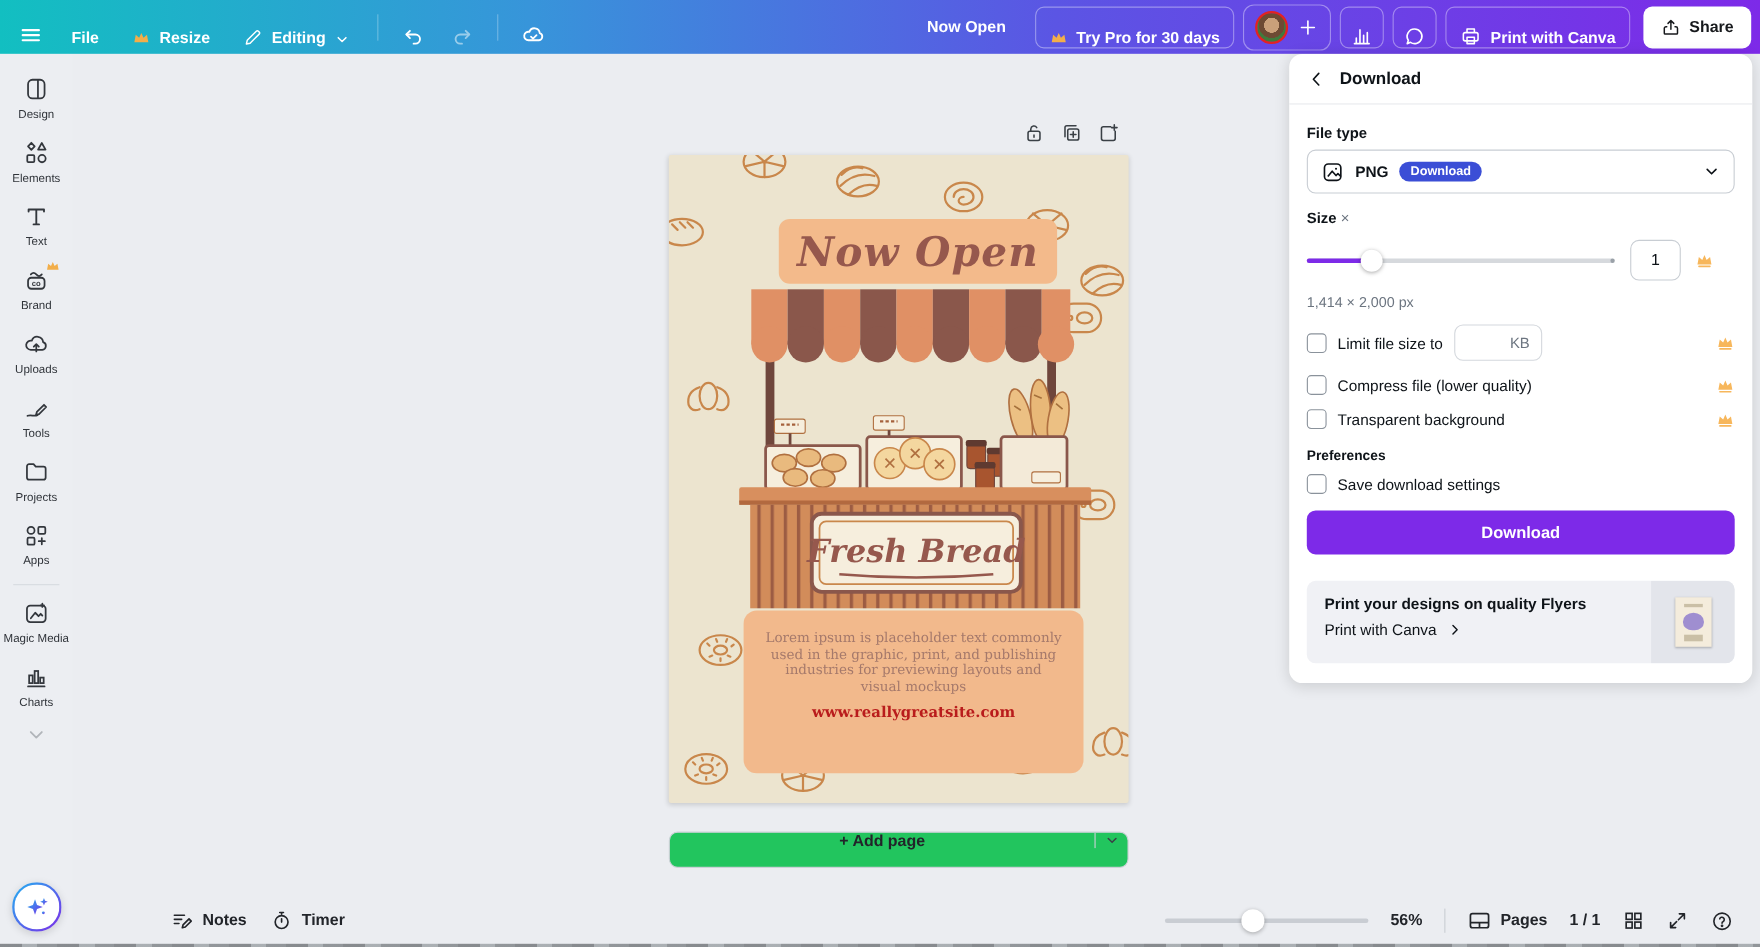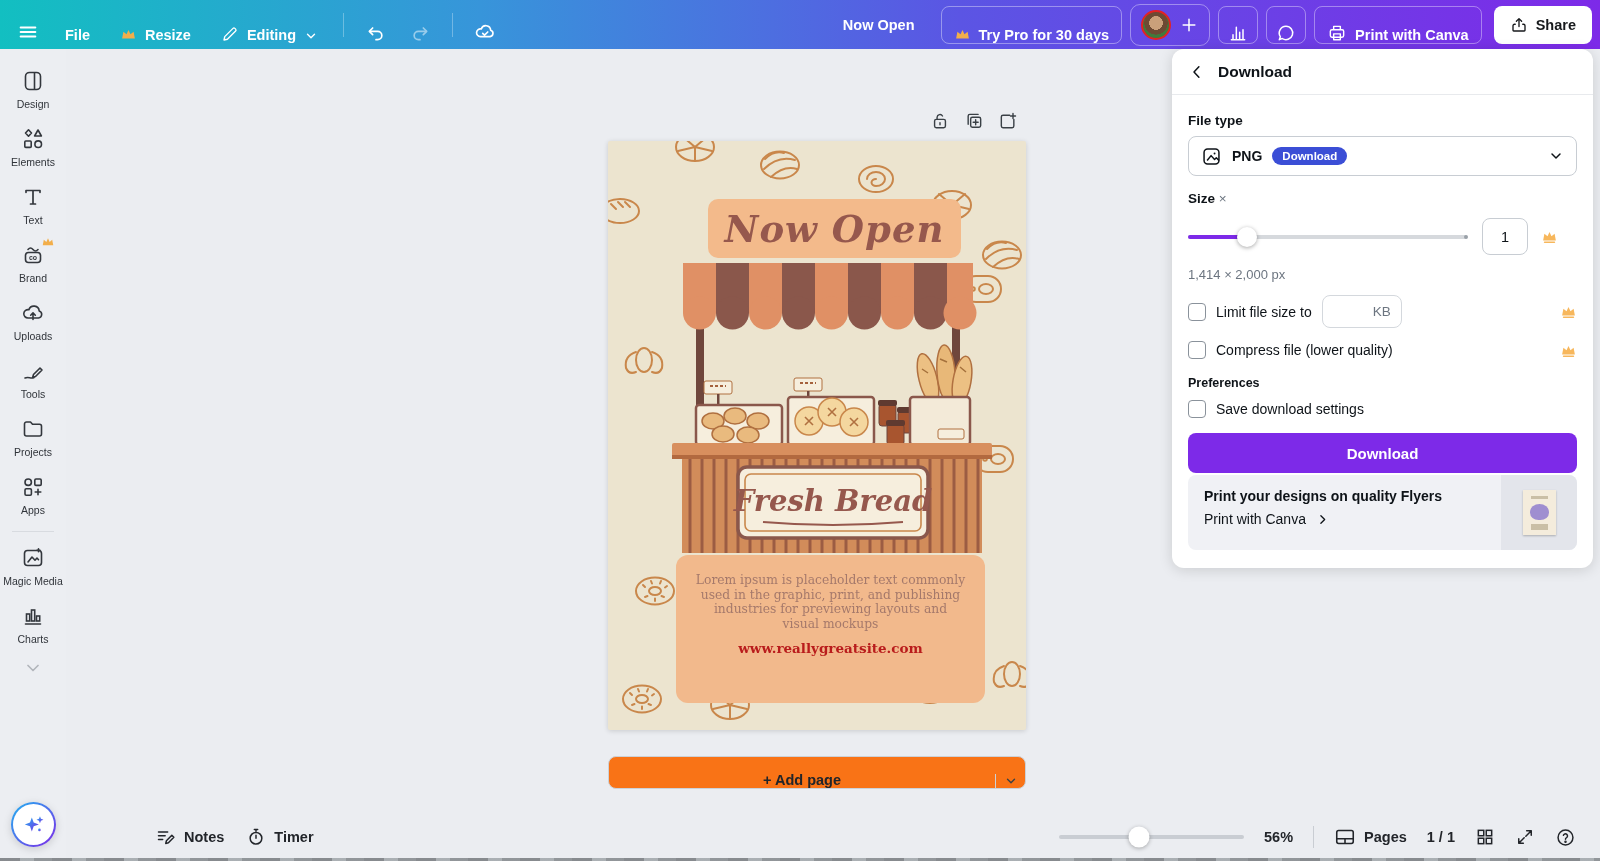--- a/index.html
+++ b/index.html
@@ -45,21 +45,21 @@
   .doodles, .stall { position:absolute; left:0; top:0; }
 
   .flyer-banner { position:absolute; left:100px; top:58px; width:253px; height:59px; background:#f3ba8b; border-radius:10px;
     display:flex; align-items:center; justify-content:center; }
   .flyer-banner span { font-family:"DejaVu Serif", serif; font-style:italic; font-weight:bold; font-size:37px; color:#96584d; letter-spacing:1px; }
   .flyer-info { position:absolute; left:68px; top:414px; width:309px; height:148px; background:#f2b98c; border-radius:12px; text-align:center; padding-top:10px; }
   .flyer-info .head { font-family:"DejaVu Serif", serif; font-weight:bold; font-size:23px; color:#9a6253; }
   .flyer-info .body { font-family:"DejaVu Serif", serif; font-size:12.3px; color:#a5796b; line-height:1.18; width:272px; margin:8px auto 0; }
   .flyer-info .site { font-family:"DejaVu Serif", serif; font-weight:bold; font-size:13.5px; color:#b91c1c; margin-top:9px; }
 
-  .add-page-row { position:absolute; left:542px; top:707px; width:418px; height:33px; background:#f97316; border:1px solid #ccd1d7; border-radius:8px; display:flex; align-items:flex-end; overflow:hidden; }
+  .add-page-row { position:absolute; left:542px; top:707px; width:418px; height:33px; background:#22c55e; border:1px solid #ccd1d7; border-radius:8px; display:flex; align-items:flex-start; overflow:hidden; }
   .add-page-main { flex:1; display:flex; align-items:center; justify-content:center; font-size:14.5px; font-weight:700; color:#22252a; cursor:pointer; }
   .add-page-chevron { width:30px; border-left:1px solid #ccd1d7; display:flex; align-items:center; justify-content:center; cursor:pointer; color:#3a4046; }
 
   
   .statusbar { position:absolute; left:66px; right:0; bottom:3px; height:42px; display:flex; align-items:center; padding:0 24px; gap:22px; color:#22252a; }
   .st-btn { display:flex; align-items:center; gap:8px; font-size:14.5px; font-weight:700; cursor:pointer; }
   .st-right { margin-left:auto; display:flex; align-items:center; gap:20px; }
   .zoom-slider { position:relative; width:185px; height:4px; background:#c9cdd3; border-radius:2px; cursor:pointer; }
   .zoom-thumb { position:absolute; left:43%; top:50%; transform:translate(-50%,-50%); width:21px; height:21px; background:#fff; border-radius:50%; box-shadow:0 1px 4px rgba(0,0,0,.3); cursor:pointer; }
   .st-sep { width:1px; height:22px; background:#c9cdd3; }
@@ -84,21 +84,21 @@
   .slider .enddot { position:absolute; right:-1px; top:50%; transform:translate(0,-50%); width:4px; height:4px; border-radius:50%; background:#9aa1a8; }
   .num-box { width:46px; height:37px; border:1px solid #c8cdd3; border-radius:8px; display:flex; align-items:center; justify-content:center; font-size:14.5px; margin-left:15px; }
   .dims { color:#6c7580; font-size:13px; margin-top:12px; }
   .chk-row { display:flex; align-items:center; margin-top:13px; }
   .chk { width:18px; height:18px; border:1.6px solid #8a929b; border-radius:4px; background:#fff; flex:none; cursor:pointer; }
   .chk-row label { font-size:14px; margin-left:10px; cursor:pointer; }
   .kb-box { width:80px; height:33px; border:1px solid #d4d8dd; border-radius:8px; margin-left:10px; display:flex; align-items:center; justify-content:flex-end; padding:0 10px; color:#6c7580; font-size:13.5px; cursor:text; }
   .crown-r { margin-left:auto; }
   .prefs { font-size:12.5px; font-weight:700; margin-top:17px; }
   .dl-btn { margin-top:15px; height:40px; border-radius:8px; background:#7d2ae8; color:#fff; font-size:15px; font-weight:700; display:flex; align-items:center; justify-content:center; cursor:pointer; }
-  .print-card { margin-top:2px; height:75px; border-radius:8px; background:#f0f1f5; display:flex; overflow:hidden; cursor:pointer; }
+  .print-card { margin-top:24px; height:75px; border-radius:8px; background:#f0f1f5; display:flex; overflow:hidden; cursor:pointer; }
   .print-card .pc-left { flex:1; padding:13px 0 0 16px; }
   .pc-title { font-size:14px; font-weight:700; }
   .pc-link { font-size:14px; margin-top:7px; display:flex; align-items:center; gap:10px; }
   .pc-right { width:76px; background:#e3e5eb; display:flex; align-items:center; justify-content:center; }
   .pc-thumb { width:33px; height:45px; background:#f4ecdc; box-shadow:0 1px 2px rgba(0,0,0,.25); position:relative; }
   .pc-thumb:before { content:""; position:absolute; left:7px; top:14px; width:19px; height:16px; background:#9f8ed0; border-radius:50% 50% 45% 45%; }
   .pc-thumb:after { content:""; position:absolute; left:8px; top:6px; width:17px; height:3px; background:#cabfa6; box-shadow:0 28px 0 #cabfa6, 0 31px 0 #cabfa6; }
   svg { display:block; }
 </style>
 </head>
@@ -647,20 +647,30 @@
       <div class="chk-row">
         <div class="chk"></div>
         <label>Compress file (lower quality)</label>
         <span class="icon crown-r">
           <svg width="17" height="17" viewBox="0 0 24 24" fill="#f7b75c">
               <path d="M3 17.5h18l-1.8-9.5-4.4 3.8L12 5.5l-2.8 6.3L4.8 8z"></path>
               <rect x="4" y="19" width="16" height="2" rx="1"></rect>
             </svg>
         </span>
       </div>
+      <div class="chk-row">
+        <div class="chk"></div>
+        <label>Transparent background</label>
+        <span class="icon crown-r">
+          <svg width="17" height="17" viewBox="0 0 24 24" fill="#f7b75c">
+              <path d="M3 17.5h18l-1.8-9.5-4.4 3.8L12 5.5l-2.8 6.3L4.8 8z"></path>
+              <rect x="4" y="19" width="16" height="2" rx="1"></rect>
+            </svg>
+        </span>
+      </div>
 
       <div class="prefs">Preferences</div>
       <div class="chk-row" style="margin-top:10px;">
         <div class="chk"></div>
         <label>Save download settings</label>
       </div>
 
       <div class="dl-btn">Download</div>
 
       <div class="print-card">

